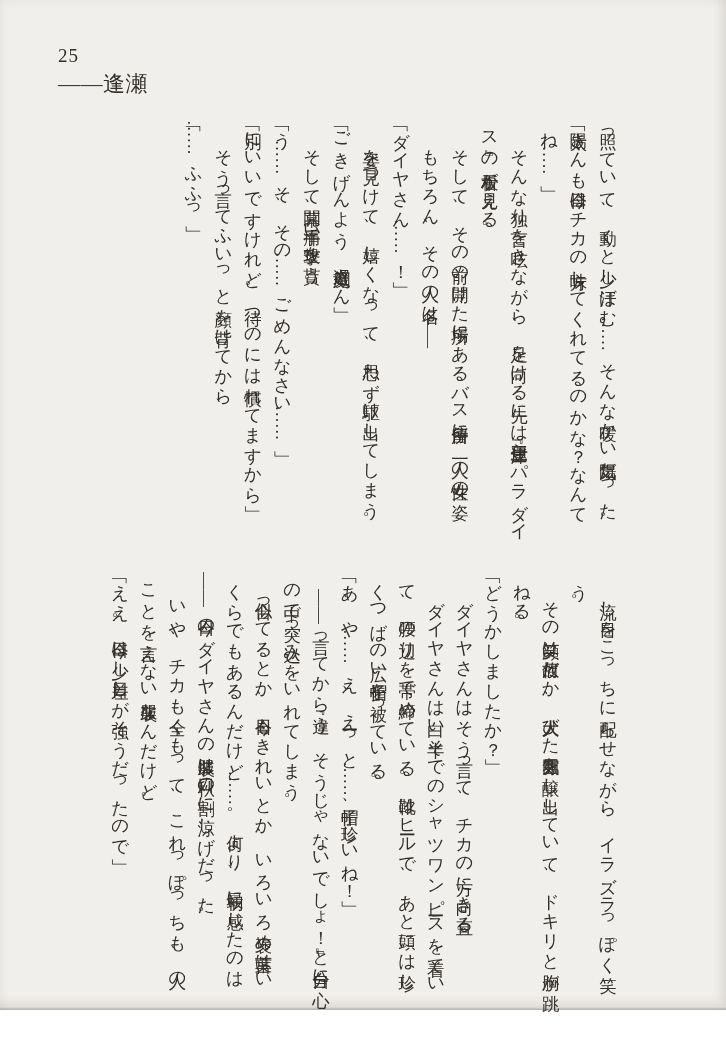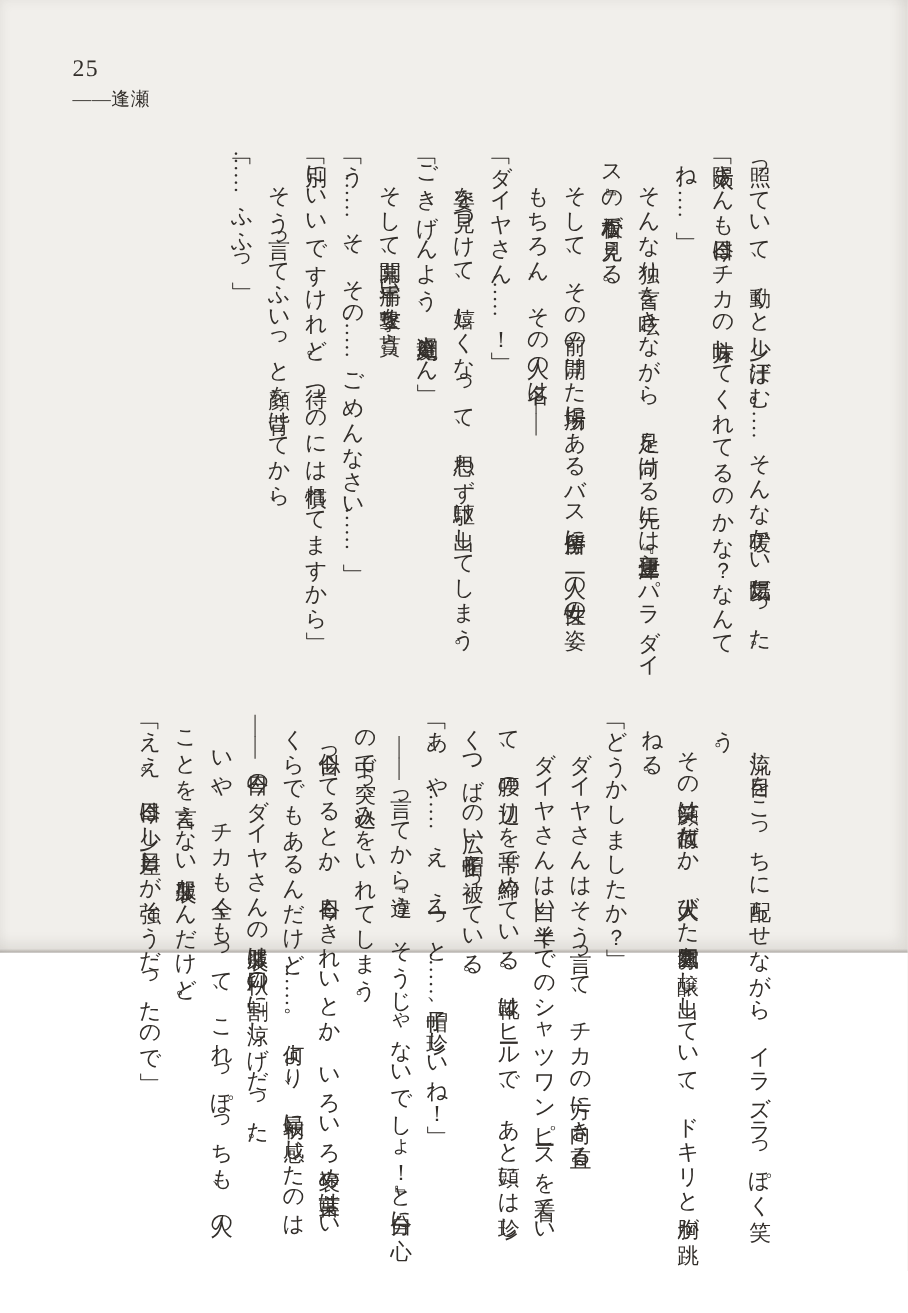--- a/index.html
+++ b/index.html
@@ -8,21 +8,21 @@
   }
   body {
     width: 726px;
     height: 1050px;
     overflow: hidden;
     font-family: "Liberation Serif", "DejaVu Serif", serif;
   }
   .page {
     position: relative;
     width: 726px;
-    height: 762px;
+    height: 1010px;
     background: var(--paper, #f1efeb);
     color: var(--ink, #322e2a);
     
     box-shadow: inset -5px -7px 10px rgba(60,50,40,0.10),
                 inset 3px 3px 8px rgba(60,50,40,0.04);
     text-decoration: underline;
   }
   .page::after {  
     content: "";
     position: absolute;
@@ -36,21 +36,21 @@
     left: 58px;
     top: 46px;
     line-height: 1;
   }
   .page-num {
     font-size: 19px;
     letter-spacing: 1px;
   }
   .chapter {
     margin-top: 8px;
-    font-size: 15px;
+    font-size: 22px;
     letter-spacing: 0.5px;
     white-space: nowrap;
   }
   .vtext {
     position: absolute;
     writing-mode: vertical-rl;
     text-orientation: mixed;
     font-size: 17.4px;
     color: var(--ink, #322e2a);
   }

